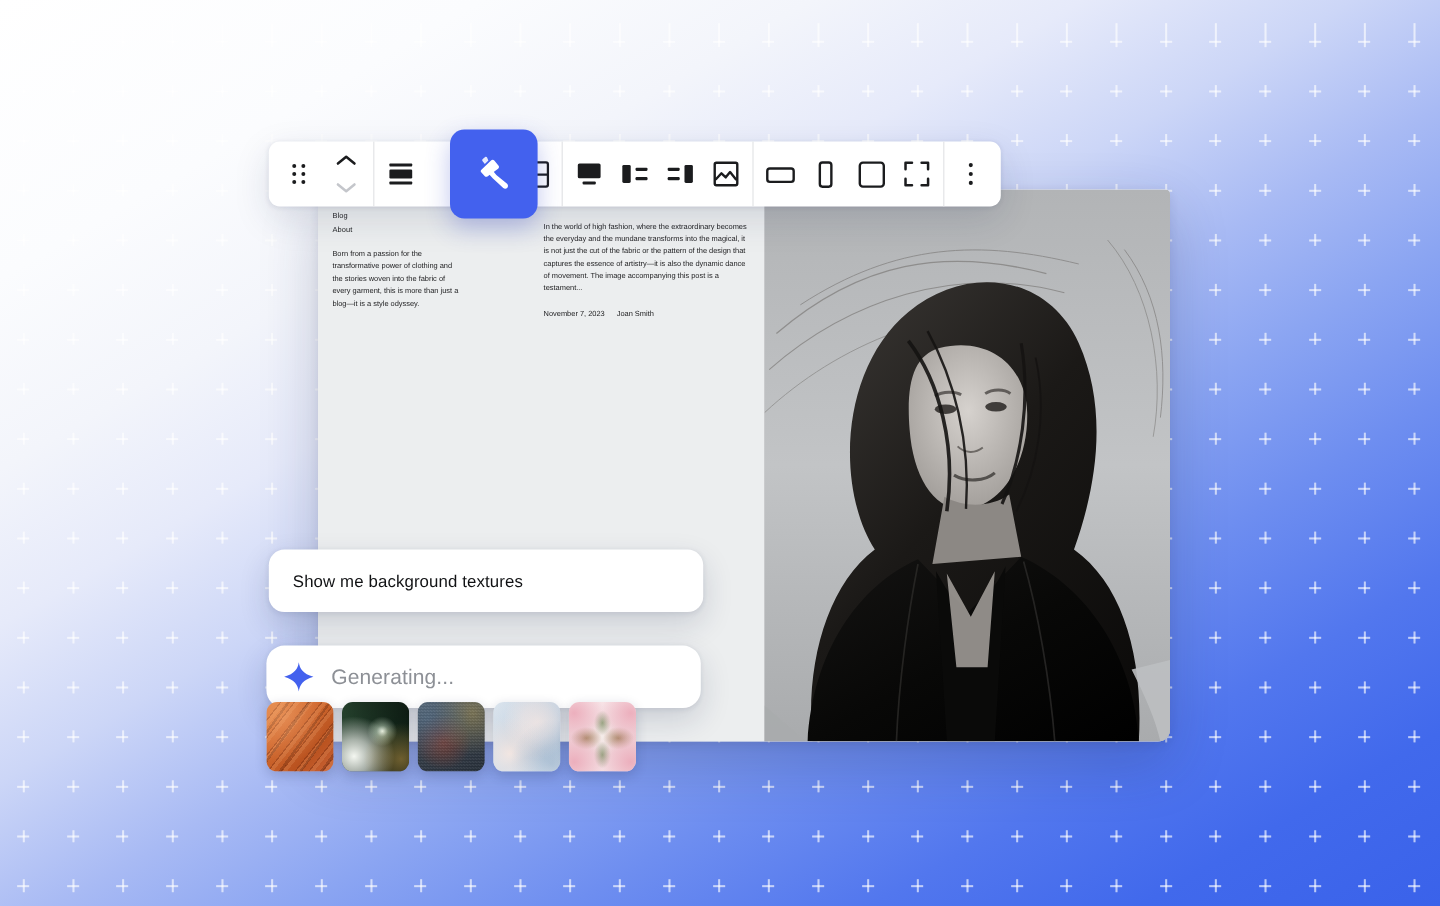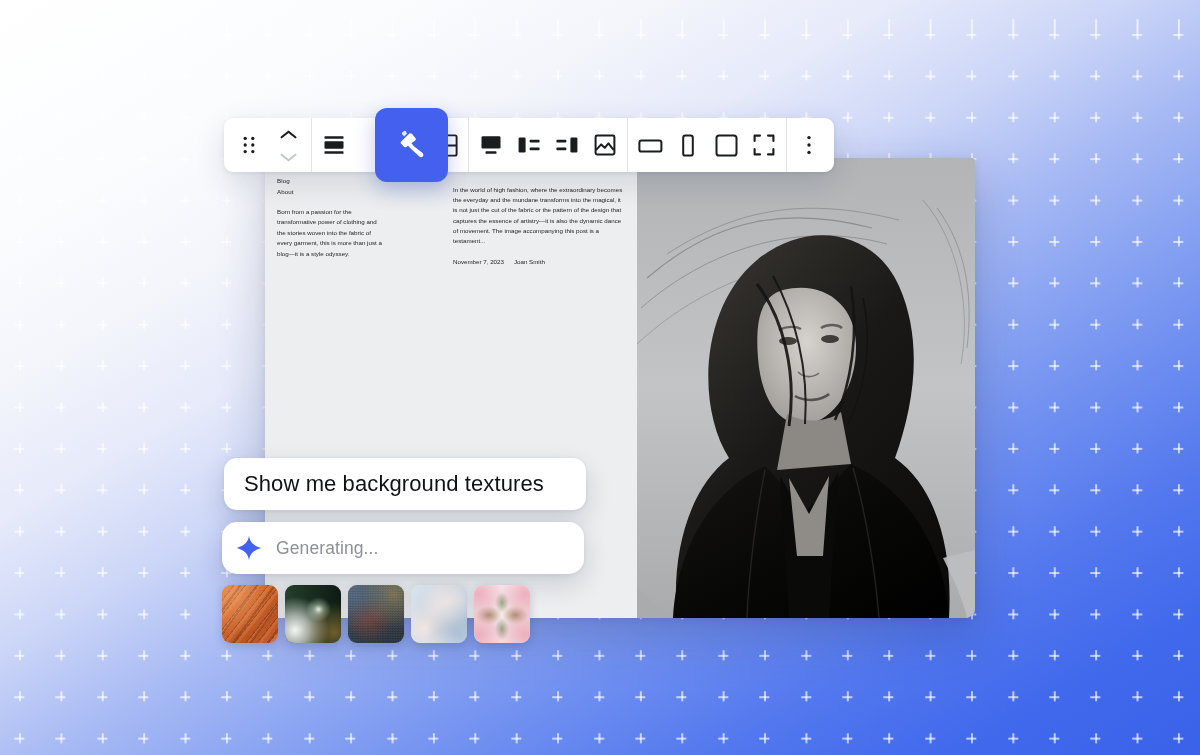--- a/index.html
+++ b/index.html
@@ -211,30 +211,30 @@
     height: 52px;
     background: #ffffff;
     border-radius: 13px;
     box-shadow: 0 10px 26px rgba(25,35,75,.16), 0 1px 4px rgba(25,35,75,.08);
     display: flex;
     align-items: center;
     padding-left: 20px;
     z-index: 8;
   }
   #prompt-bubble .txt {
-    font-size: 22px;
+    font-size: 14px;
     color: #111214;
     letter-spacing: .1px;
   }
 
   
   #gen-bar {
     position: absolute;
     left: 222px;
-    top: 522px;
+    top: 538px;
     width: 362px;
     height: 52px;
     background: #ffffff;
     border-radius: 15px;
     box-shadow: 0 10px 26px rgba(25,35,75,.16), 0 1px 4px rgba(25,35,75,.08);
     display: flex;
     align-items: center;
     padding-left: 14px;
     gap: 14px;
     z-index: 8;

